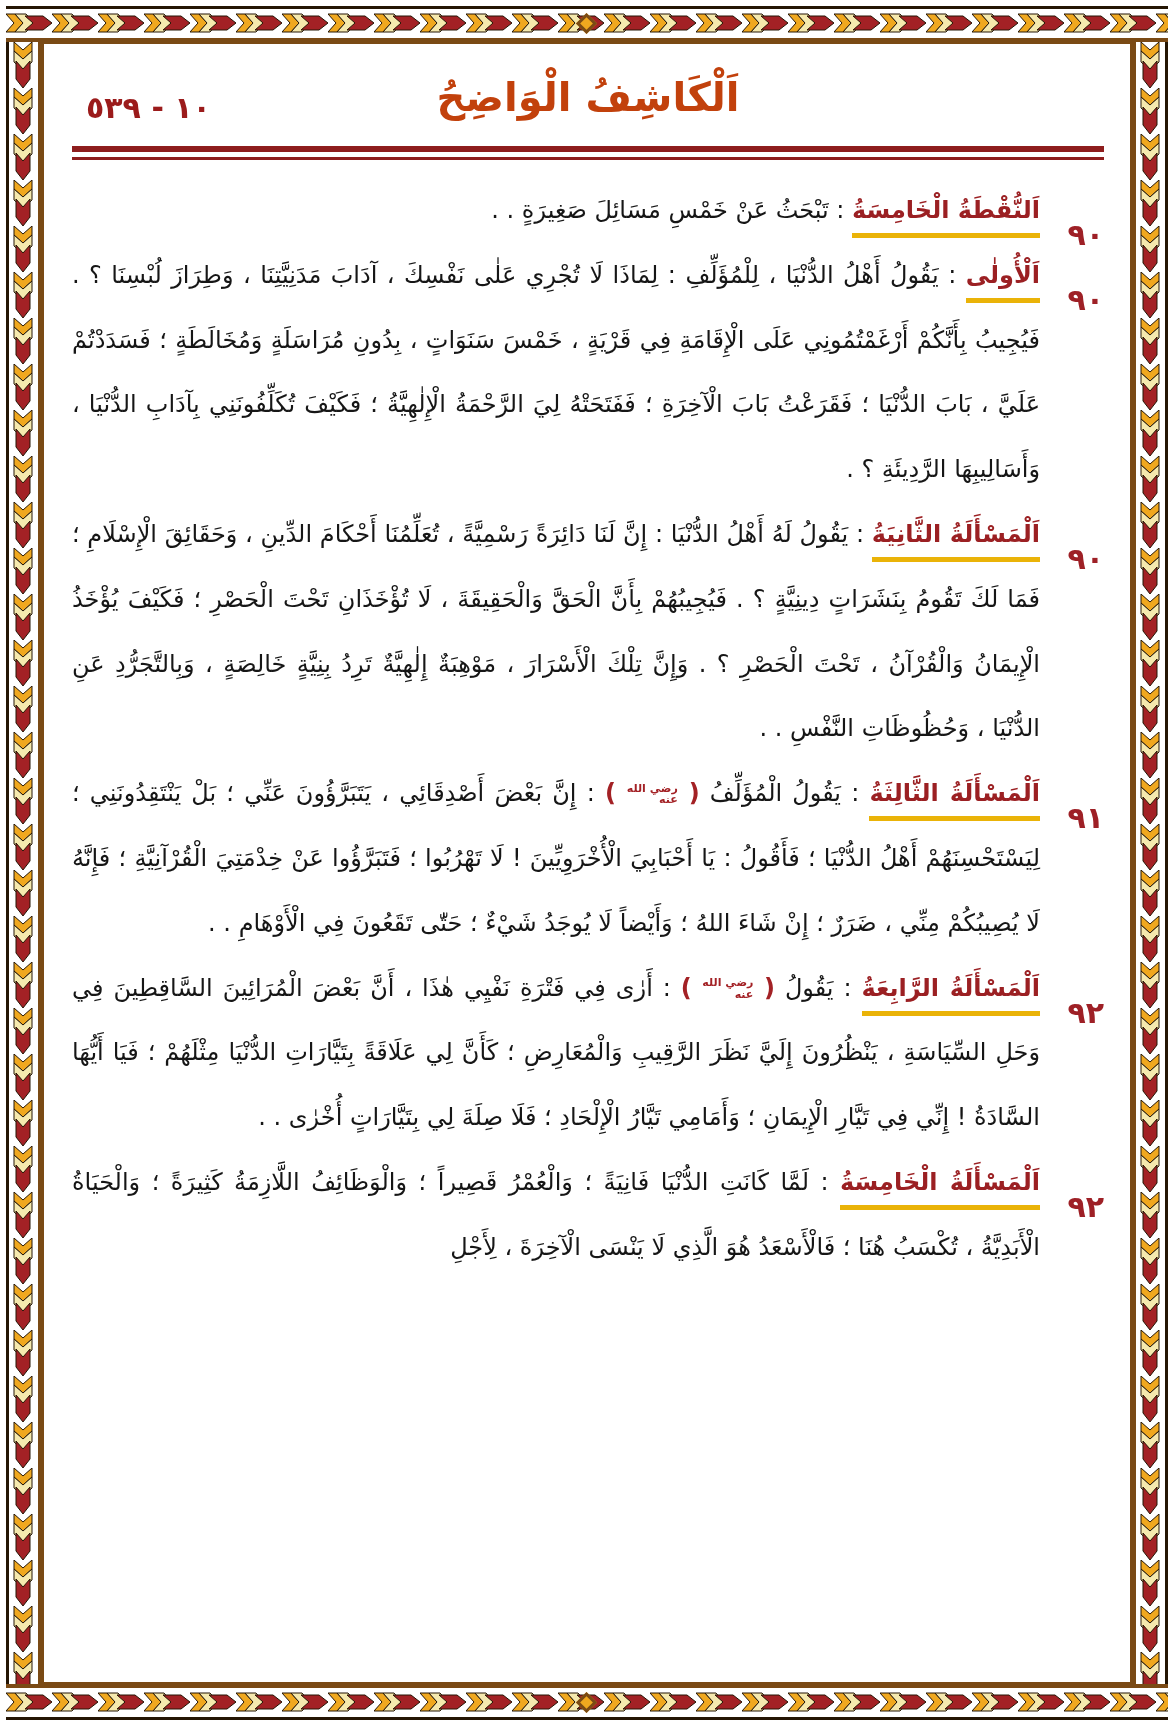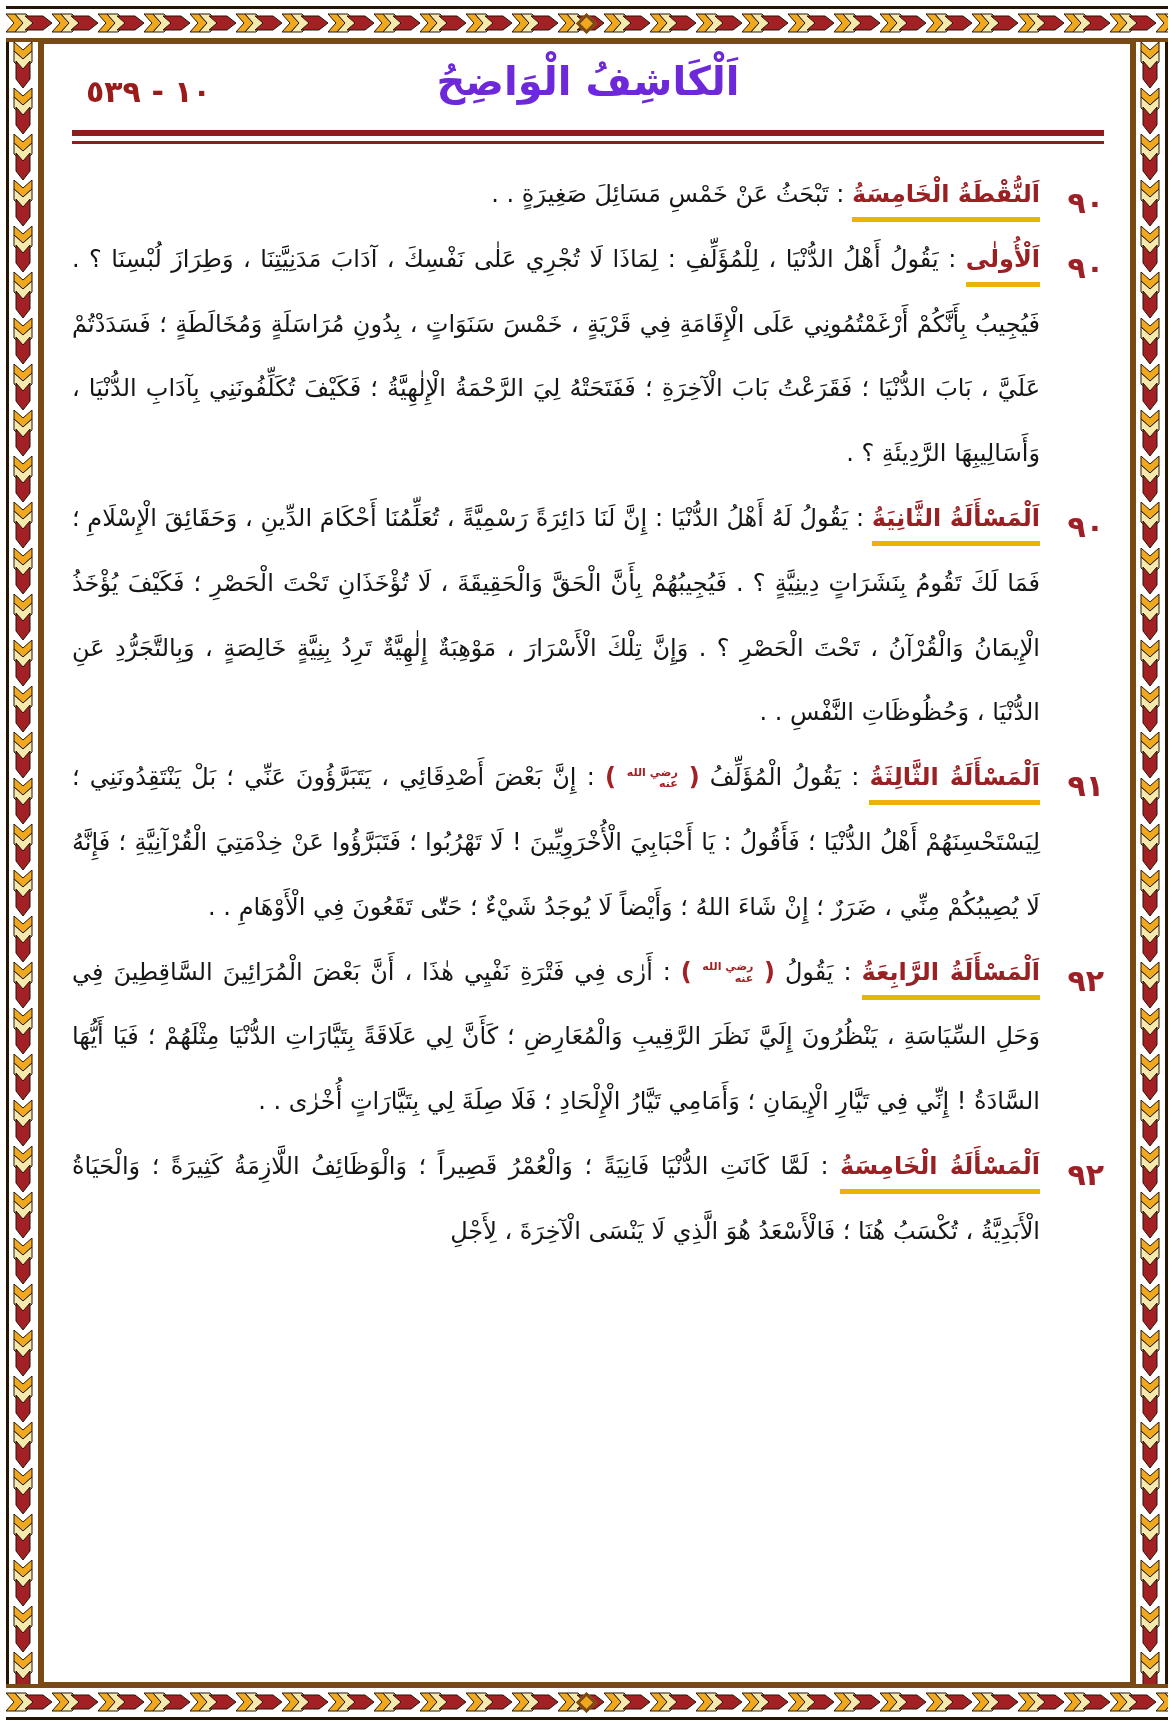--- a/index.html
+++ b/index.html
@@ -13,28 +13,28 @@
   .bstrip svg { display:block; width:100%; height:100%; }
   .bstrip-top    { top:6px; left:6px; right:6px; height:38px; border-top:3px solid #241504; border-bottom:6px solid #7a4a15; }
   .bstrip-bottom { bottom:6px; left:6px; right:6px; height:38px; border-bottom:3px solid #241504; border-top:6px solid #7a4a15; }
   .bstrip-left   { left:6px; top:42px; bottom:42px; width:38px; border-left:3px solid #241504; border-right:6px solid #7a4a15; }
   .bstrip-right  { right:6px; top:42px; bottom:42px; width:38px; border-right:3px solid #241504; border-left:6px solid #7a4a15; }
   .medal { position:absolute; left:50%; width:15px; height:15px; margin-left:-8px;
            transform:rotate(45deg); background:#f0a81f; border:3px solid #7a4a15; box-sizing:border-box; z-index:3; }
   .medal-top { top:16px; } .medal-bottom { bottom:16px; }
   
   .content { position:absolute; top:44px; left:44px; right:44px; bottom:44px; padding:0 26px 0 28px; overflow:hidden; }
-  .header { position:relative; height:72px; margin-top:8px; }
+  .header { position:relative; height:72px; margin-top:24px; }
   .page-label { position:absolute; left:14px; top:22px; font-size:30px; font-weight:bold;
                 color:#9b1b1b; direction:rtl; letter-spacing:2px; }
-  .title { text-align:center; font-size:40px; font-weight:bold; color:#6d28d9; padding-top:6px; }
+  .title { text-align:center; font-size:40px; font-weight:bold; color:#c2410c; padding-top:6px; }
   .rule { height:5px; border-top:6px solid #8e1d1d; border-bottom:3px solid #8e1d1d; margin-top:6px; }
   .body-text { direction:rtl; margin-top:18px; padding-right:64px; font-size:24px; line-height:2.7; }
   .section { margin:0; position:relative; text-align:justify; }
-  .num { position:absolute; right:-64px; top:0; font-size:30px; font-weight:bold; color:#9e2026; }
+  .num { position:absolute; right:-64px; top:16px; font-size:30px; font-weight:bold; color:#9e2026; }
   .heading { color:#9b2023; font-weight:bold; border-bottom:5px solid #eab308; padding-bottom:9px; }
   .rda { color:#a32125; font-weight:bold; white-space:nowrap; }
   .rda-in { display:inline-block; font-size:11px; line-height:1.05; text-align:right;
             vertical-align:-2px; color:#a32125; }
 </style>
 </head>
 <body>
 
 <div class="page">
 

